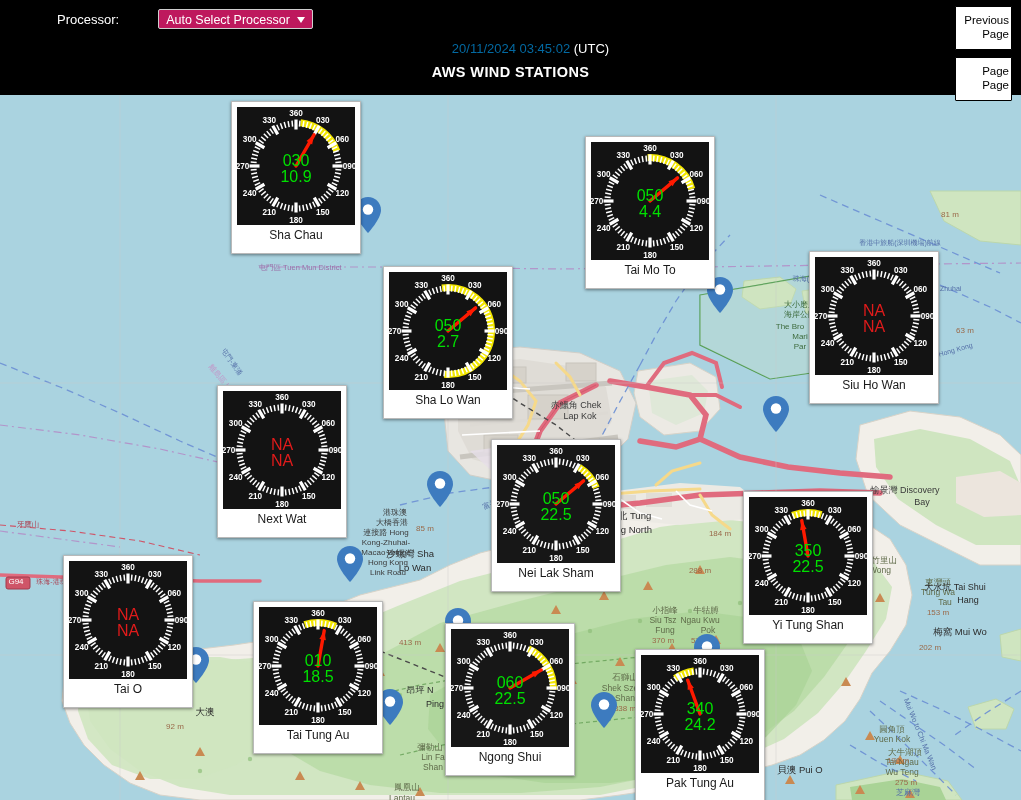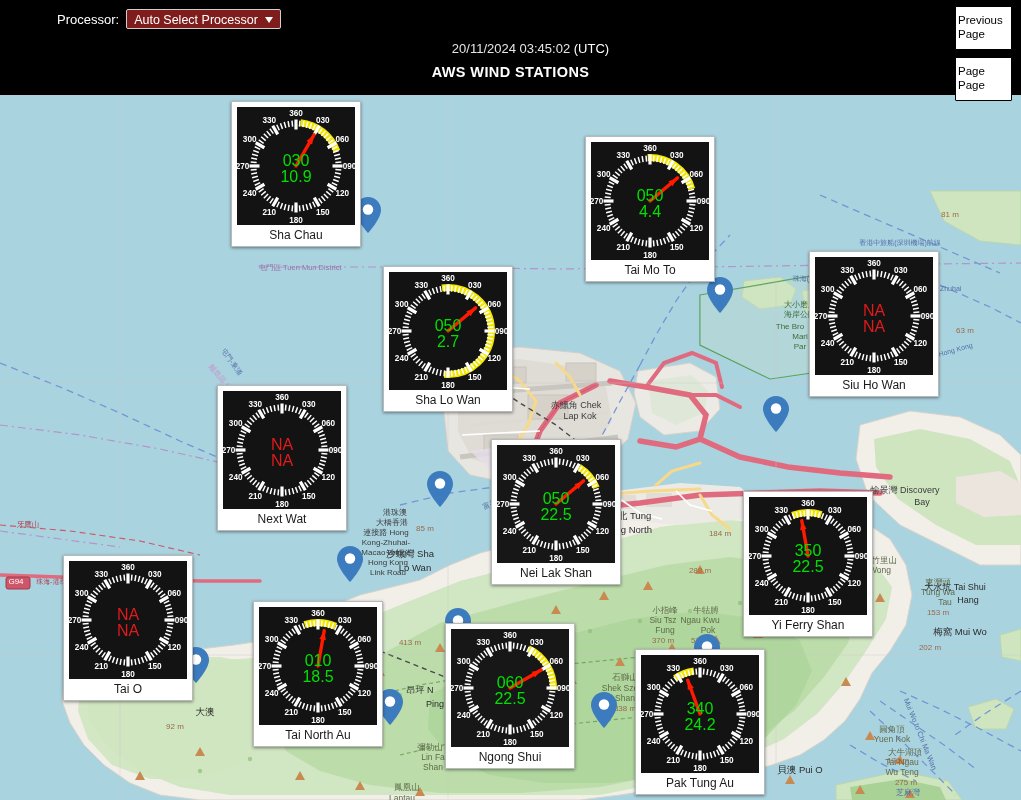--- a/index.html
+++ b/index.html
@@ -11,64 +11,64 @@
     position:relative;
   }
   
   #header{
     position:absolute;left:0;top:0;width:1021px;height:95px;
     background:#000;z-index:50;
   }
   #proc-row{position:absolute;left:57px;top:9px;display:flex;align-items:center;gap:7px;}
   #proc-label{color:#ffffff;font-size:13px;}
   #proc-select{
-    background:#7f1d1d;color:#ffffff;border:1px solid #cfcfcf;
+    background:#be185d;color:#ffffff;border:1px solid #cfcfcf;
     font-size:12.5px;font-family:"Liberation Sans", sans-serif;
     padding:3px 22px 3px 7px;border-radius:2px;position:relative;
-    line-height:14px;height:20px;box-sizing:border-box;cursor:pointer;
+    line-height:14px;height:20px;box-sizing:border-box;cursor:pointer;margin-left:32px;
   }
   #proc-select .caret{
     position:absolute;right:7px;top:7px;width:0;height:0;
     border-left:4.5px solid transparent;border-right:4.5px solid transparent;
     border-top:6px solid #ffffff;
   }
   #ts{
     position:absolute;left:0;top:41px;width:1021px;text-align:center;
     font-size:13px;color:#ffffff;
   }
-  #ts .g{color:#e5e5e5;margin-left:40px;}
+  #ts .g{color:#0369a1;margin-left:40px;}
   #title{
     position:absolute;left:0;top:64px;width:1021px;text-align:center;
     font-size:14.5px;font-weight:bold;color:#ffffff;letter-spacing:.4px;
   }
   .pagebtn{
     position:absolute;right:9px;width:57px;
     background:#ffffff;color:#000;border:1px solid #000;
-    font-size:11.5px;text-align:left;line-height:14px;
+    font-size:11.5px;text-align:right;line-height:14px;
     padding:6px 2px;border-radius:1px;cursor:pointer;box-sizing:border-box;
   }
   #btn-prev{top:6px;height:44px;}
   #btn-next{top:57px;height:44px;}
 
   
   #map{
     position:absolute;left:0;top:95px;width:1021px;height:705px;
     background:#aad3e0;overflow:hidden;z-index:1;
   }
   #map svg{position:absolute;left:0;top:0;}
   
   .pin{position:absolute;width:26px;height:36px;z-index:20;}
 
   
   .panel{
     position:absolute;z-index:30;
     background:#ffffff;
     border:1px solid #b9b9b9;
     box-shadow:0 1px 3px rgba(0,0,0,.45);
-    padding:5px 5px 2px 5px;
+    padding:5px 5px 9px 5px;
     box-sizing:border-box;
     text-align:center;
   }
   .panel .dial{
     width:118px;height:118px;display:block;margin:0 auto;
     background:#131313;
   }
   .panel.translucent .dial{background:rgba(12,12,12,.80);}
   .panel .cap{
     font-size:12px;color:#1a1a1a;padding:3px 0 2px 0;
@@ -1063,21 +1063,21 @@
         <text x="32.25" y="108.33" fill="#ffffff" font-size="8.2" font-weight="bold" text-anchor="middle">210</text>
         <text x="12.67" y="88.75" fill="#ffffff" font-size="8.2" font-weight="bold" text-anchor="middle">240</text>
         <text x="5.50" y="62.00" fill="#ffffff" font-size="8.2" font-weight="bold" text-anchor="middle">270</text>
         <text x="12.67" y="35.25" fill="#ffffff" font-size="8.2" font-weight="bold" text-anchor="middle">300</text>
         <text x="32.25" y="15.67" fill="#ffffff" font-size="8.2" font-weight="bold" text-anchor="middle">330</text>
         <line x1="59" y1="59" x2="86.58" y2="35.86" stroke="#ff1a00" stroke-width="3.4" stroke-linecap="round"></line>
         <polygon points="86.6,35.9 77.4,39.3 81.6,44.3" fill="#ff1a00"></polygon>
         <text x="59" y="59" fill="#00e000" font-size="16" text-anchor="middle">050</text>
         <text x="59" y="75" fill="#00e000" font-size="16" text-anchor="middle">22.5</text>
       </svg>
-      <div class="cap">Nei Lak Shan</div>
+      <div class="cap">Nei Lak Sham</div>
     </div>
     <div class="panel" style="left: 743px; top: 491px;">
       <svg class="dial" viewBox="0 0 118 118">
         <rect x="0" y="0" width="118" height="118" fill="#131313"></rect>
         <path d="M 43.41 18.39 A 43.5 43.5 0 0 1 72.44 17.63" stroke="#f2e600" stroke-width="7" fill="none" stroke-linecap="butt"></path>
         <line x1="59.00" y1="22.50" x2="59.00" y2="12.50" stroke="#ffffff" stroke-width="3.2"></line>
         <line x1="62.44" y1="19.65" x2="62.97" y2="13.67" stroke="#ffffff" stroke-width="1.5"></line>
         <line x1="65.86" y1="20.10" x2="66.90" y2="14.19" stroke="#ffffff" stroke-width="1.5"></line>
         <line x1="69.22" y1="20.85" x2="70.78" y2="15.05" stroke="#ffffff" stroke-width="1.5"></line>
         <line x1="72.51" y1="21.88" x2="74.56" y2="16.24" stroke="#ffffff" stroke-width="1.5"></line>
@@ -1158,21 +1158,21 @@
         <text x="32.25" y="108.33" fill="#ffffff" font-size="8.2" font-weight="bold" text-anchor="middle">210</text>
         <text x="12.67" y="88.75" fill="#ffffff" font-size="8.2" font-weight="bold" text-anchor="middle">240</text>
         <text x="5.50" y="62.00" fill="#ffffff" font-size="8.2" font-weight="bold" text-anchor="middle">270</text>
         <text x="12.67" y="35.25" fill="#ffffff" font-size="8.2" font-weight="bold" text-anchor="middle">300</text>
         <text x="32.25" y="15.67" fill="#ffffff" font-size="8.2" font-weight="bold" text-anchor="middle">330</text>
         <line x1="59" y1="59" x2="52.75" y2="23.55" stroke="#ff1a00" stroke-width="3.4" stroke-linecap="round"></line>
         <polygon points="52.7,23.5 51.1,33.2 57.6,32.0" fill="#ff1a00"></polygon>
         <text x="59" y="59" fill="#00e000" font-size="16" text-anchor="middle">350</text>
         <text x="59" y="75" fill="#00e000" font-size="16" text-anchor="middle">22.5</text>
       </svg>
-      <div class="cap">Yi Ferry Shan</div>
+      <div class="cap">Yi Tung Shan</div>
     </div>
     <div class="panel" style="left: 63px; top: 555px;">
       <svg class="dial" viewBox="0 0 118 118">
         <rect x="0" y="0" width="118" height="118" fill="#131313"></rect>
         <line x1="59.00" y1="22.50" x2="59.00" y2="12.50" stroke="#ffffff" stroke-width="3.2"></line>
         <line x1="62.44" y1="19.65" x2="62.97" y2="13.67" stroke="#ffffff" stroke-width="1.5"></line>
         <line x1="65.86" y1="20.10" x2="66.90" y2="14.19" stroke="#ffffff" stroke-width="1.5"></line>
         <line x1="69.22" y1="20.85" x2="70.78" y2="15.05" stroke="#ffffff" stroke-width="1.5"></line>
         <line x1="72.51" y1="21.88" x2="74.56" y2="16.24" stroke="#ffffff" stroke-width="1.5"></line>
         <line x1="75.69" y1="23.20" x2="78.23" y2="17.76" stroke="#ffffff" stroke-width="1.5"></line>
@@ -1345,21 +1345,21 @@
         <text x="32.25" y="108.33" fill="#ffffff" font-size="8.2" font-weight="bold" text-anchor="middle">210</text>
         <text x="12.67" y="88.75" fill="#ffffff" font-size="8.2" font-weight="bold" text-anchor="middle">240</text>
         <text x="5.50" y="62.00" fill="#ffffff" font-size="8.2" font-weight="bold" text-anchor="middle">270</text>
         <text x="12.67" y="35.25" fill="#ffffff" font-size="8.2" font-weight="bold" text-anchor="middle">300</text>
         <text x="32.25" y="15.67" fill="#ffffff" font-size="8.2" font-weight="bold" text-anchor="middle">330</text>
         <line x1="59" y1="59" x2="65.25" y2="23.55" stroke="#ff1a00" stroke-width="3.4" stroke-linecap="round"></line>
         <polygon points="65.3,23.5 60.4,32.0 66.9,33.2" fill="#ff1a00"></polygon>
         <text x="59" y="59" fill="#00e000" font-size="16" text-anchor="middle">010</text>
         <text x="59" y="75" fill="#00e000" font-size="16" text-anchor="middle">18.5</text>
       </svg>
-      <div class="cap">Tai North Au</div>
+      <div class="cap">Tai Tung Au</div>
     </div>
     <div class="panel translucent" style="left: 445px; top: 623px;">
       <svg class="dial" viewBox="0 0 118 118">
         <rect x="0" y="0" width="118" height="118" fill="rgba(14,14,14,0.80)"></rect>
         <path d="M 77.38 19.58 A 43.5 43.5 0 0 1 102.47 60.52" stroke="#f2e600" stroke-width="7" fill="none" stroke-linecap="butt"></path>
         <line x1="59.00" y1="22.50" x2="59.00" y2="12.50" stroke="#ffffff" stroke-width="3.2"></line>
         <line x1="62.44" y1="19.65" x2="62.97" y2="13.67" stroke="#ffffff" stroke-width="1.5"></line>
         <line x1="65.86" y1="20.10" x2="66.90" y2="14.19" stroke="#ffffff" stroke-width="1.5"></line>
         <line x1="69.22" y1="20.85" x2="70.78" y2="15.05" stroke="#ffffff" stroke-width="1.5"></line>
         <line x1="72.51" y1="21.88" x2="74.56" y2="16.24" stroke="#ffffff" stroke-width="1.5"></line>

